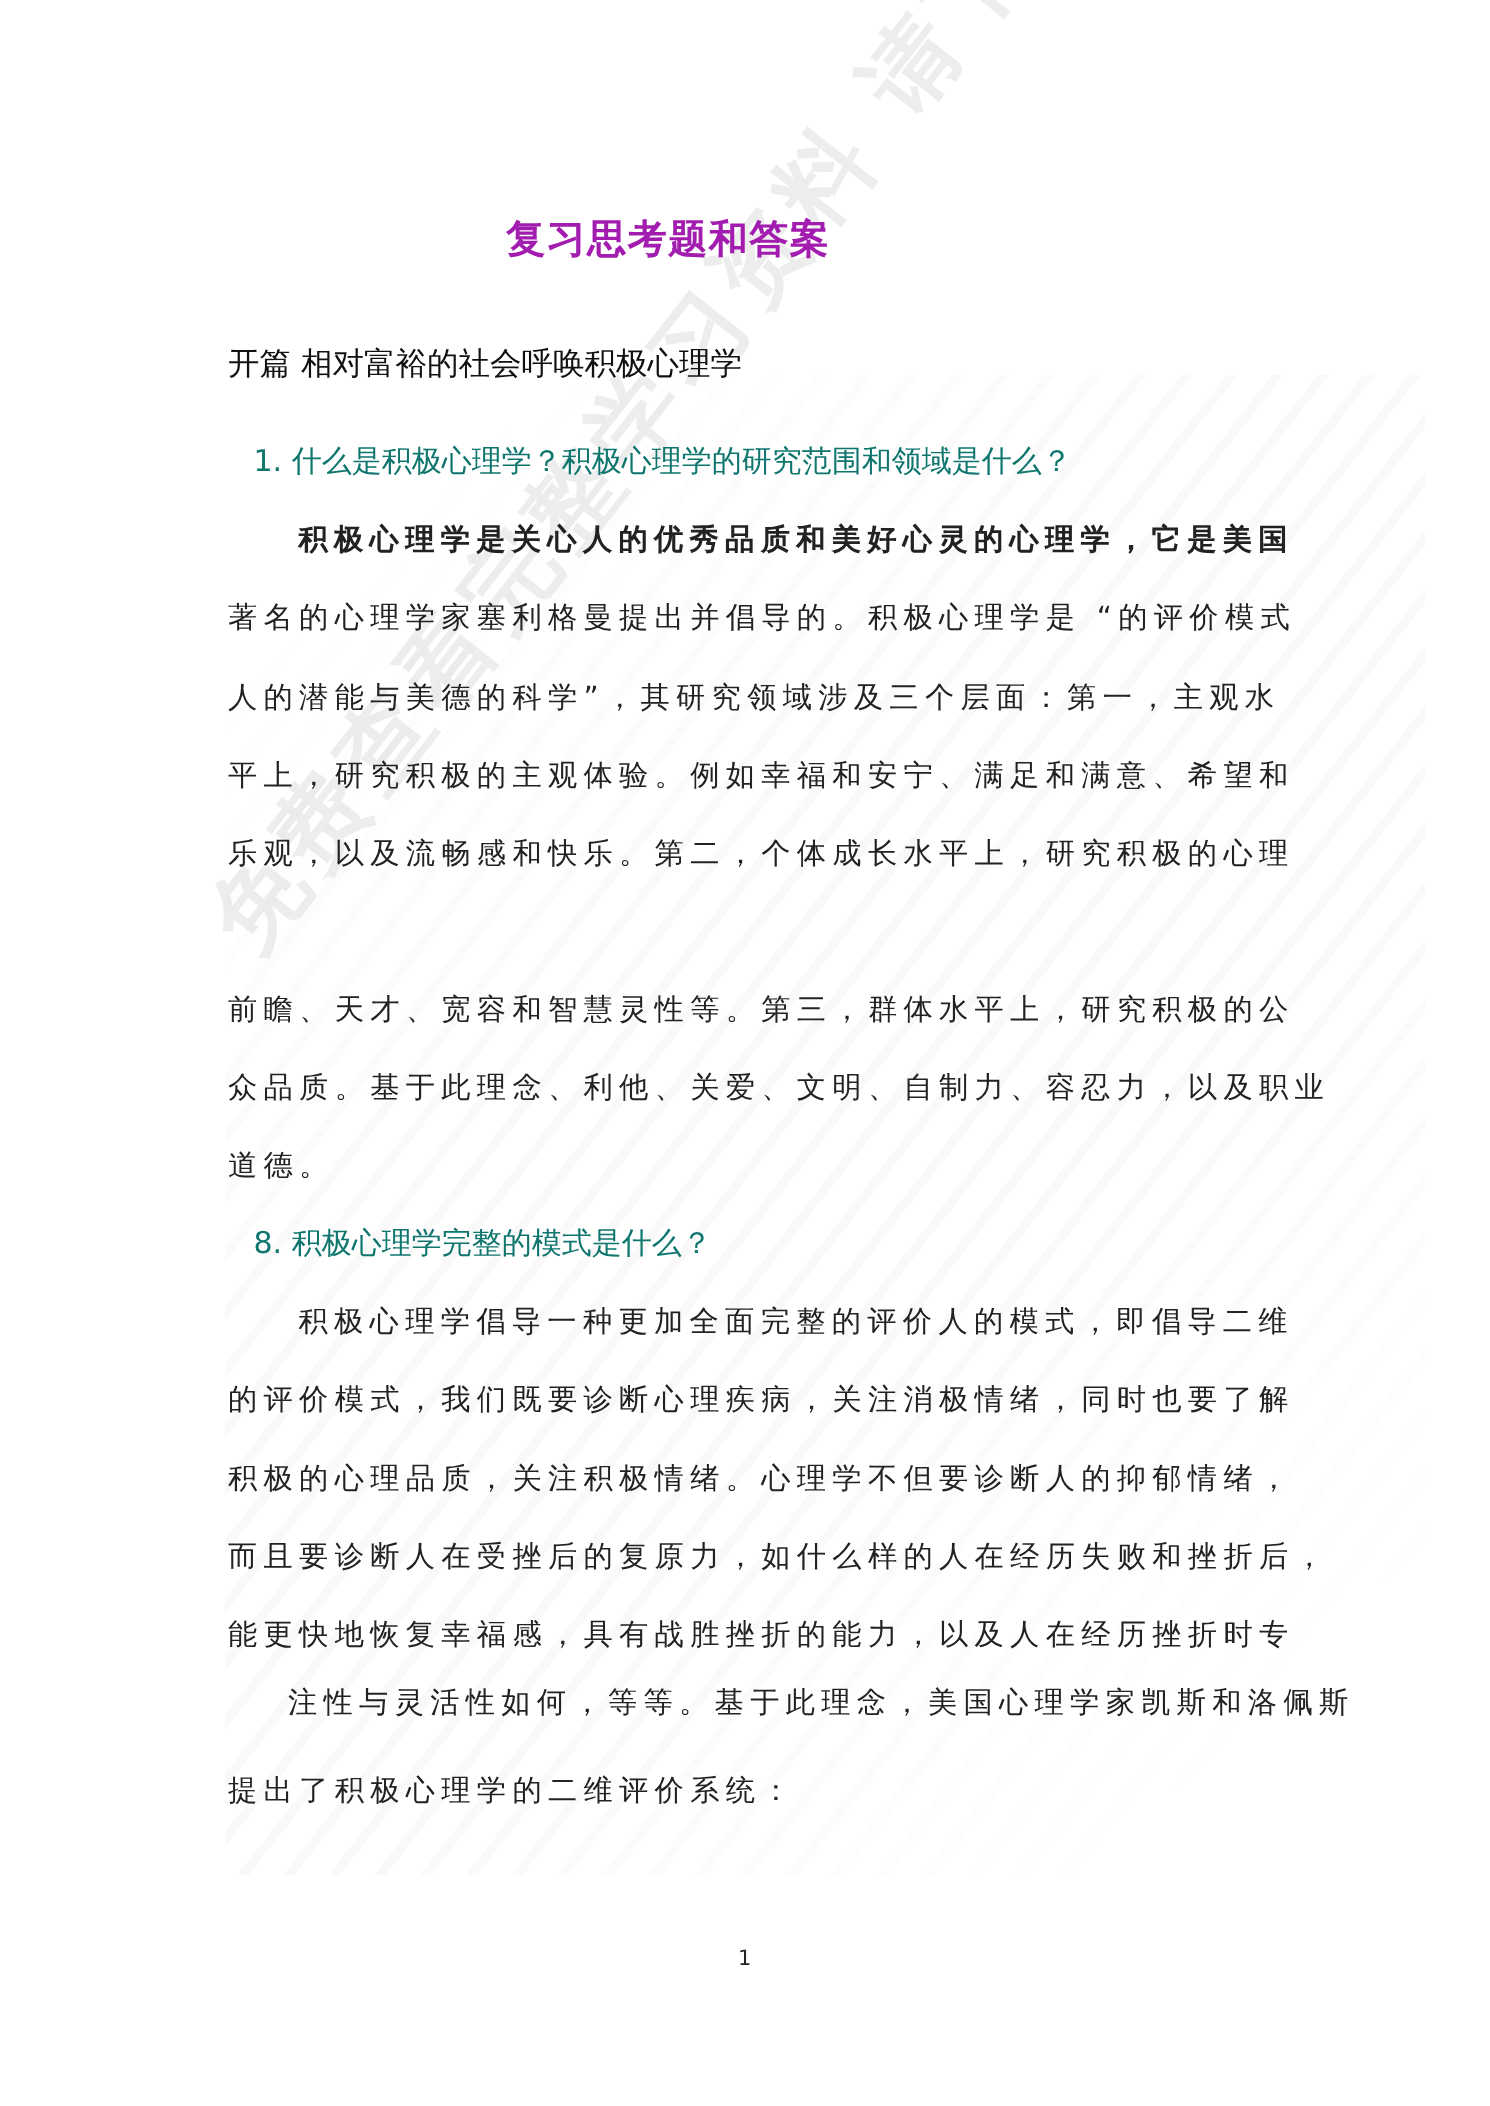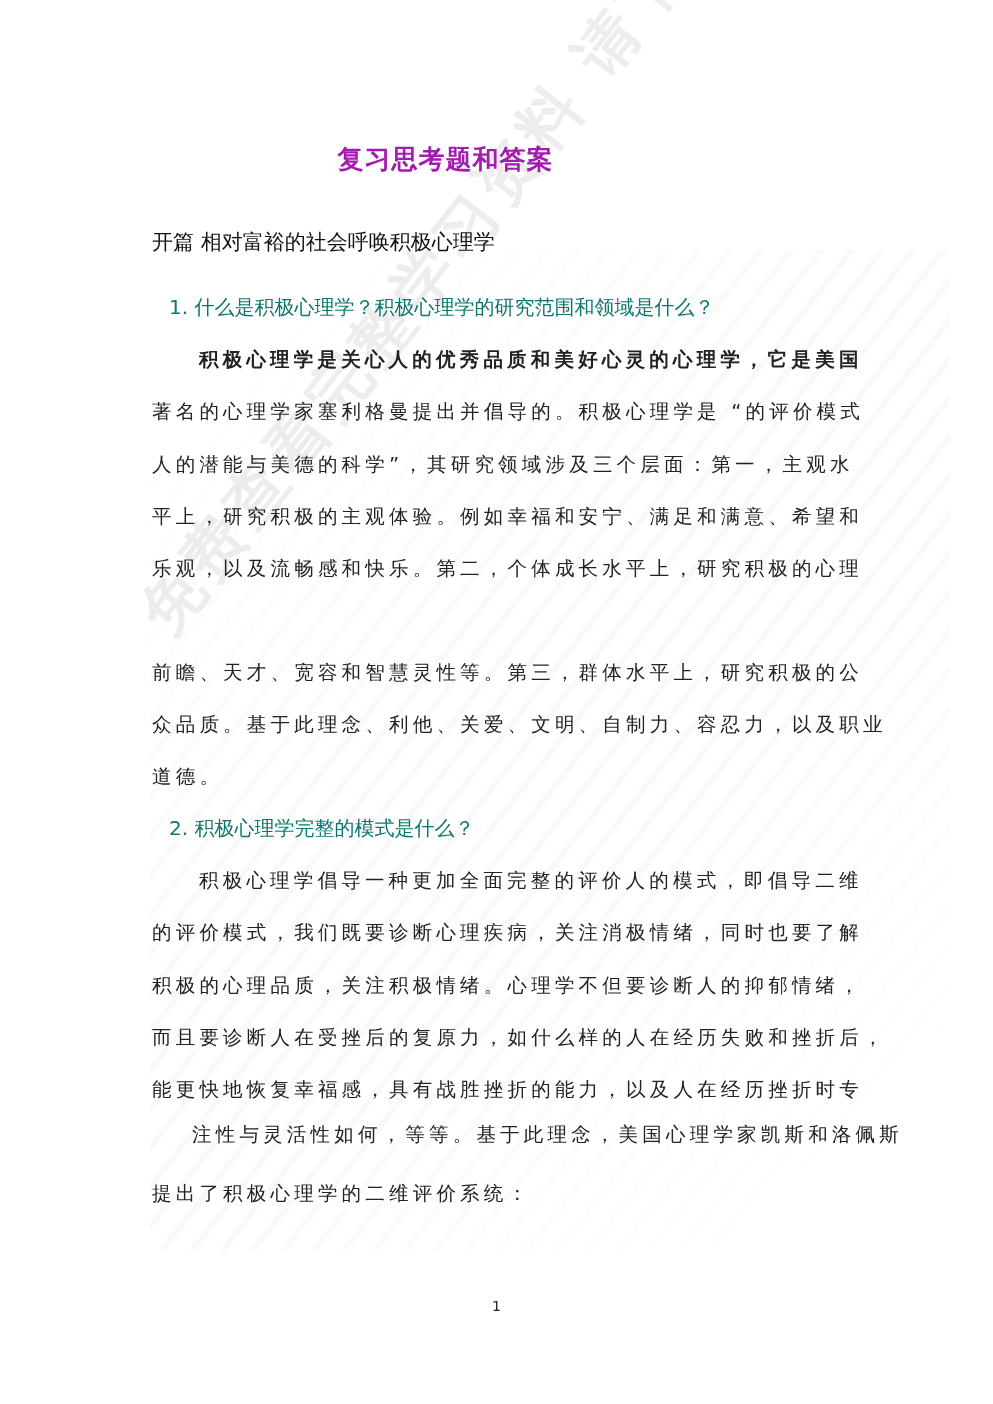--- a/index.html
+++ b/index.html
@@ -41,21 +41,21 @@
   <div class="question" style="top:294px;">1. 什么是积极心理学？积极心理学的研究范围和领域是什么？</div>
   <div class="line indent" style="top:346px;font-weight:bold;">积极心理学是关心人的优秀品质和美好心灵的心理学，它是美国</div>
   <div class="line" style="top:398px;">著名的心理学家塞利格曼提出并倡导的。积极心理学是 “的评价模式</div>
   <div class="line" style="top:451px;">人的潜能与美德的科学”，其研究领域涉及三个层面：第一，主观水</div>
   <div class="line" style="top:503px;">平上，研究积极的主观体验。例如幸福和安宁、满足和满意、希望和</div>
   <div class="line" style="top:555px;">乐观，以及流畅感和快乐。第二，个体成长水平上，研究积极的心理</div>
   <div class="line" style="top:659px;">前瞻、天才、宽容和智慧灵性等。第三，群体水平上，研究积极的公</div>
   <div class="line" style="top:711px;">众品质。基于此理念、利他、关爱、文明、自制力、容忍力，以及职业</div>
   <div class="line" style="top:763px;">道德。</div>
 
-  <div class="question" style="top:815px;">2. 积极心理学完整的模式是什么？</div>
+  <div class="question" style="top:815px;">8. 积极心理学完整的模式是什么？</div>
   <div class="line indent" style="top:867px;">积极心理学倡导一种更加全面完整的评价人的模式，即倡导二维</div>
   <div class="line" style="top:919px;">的评价模式，我们既要诊断心理疾病，关注消极情绪，同时也要了解</div>
   <div class="line" style="top:972px;">积极的心理品质，关注积极情绪。心理学不但要诊断人的抑郁情绪，</div>
   <div class="line" style="top:1024px;">而且要诊断人在受挫后的复原力，如什么样的人在经历失败和挫折后，</div>
   <div class="line" style="top:1076px;">能更快地恢复幸福感，具有战胜挫折的能力，以及人在经历挫折时专</div>
   <div class="line" style="top:1121px;margin-left:40px;">注性与灵活性如何，等等。基于此理念，美国心理学家凯斯和洛佩斯</div>
   <div class="line" style="top:1180px;">提出了积极心理学的二维评价系统：</div>
 
   <div class="pagenum">1</div>
 </div>

